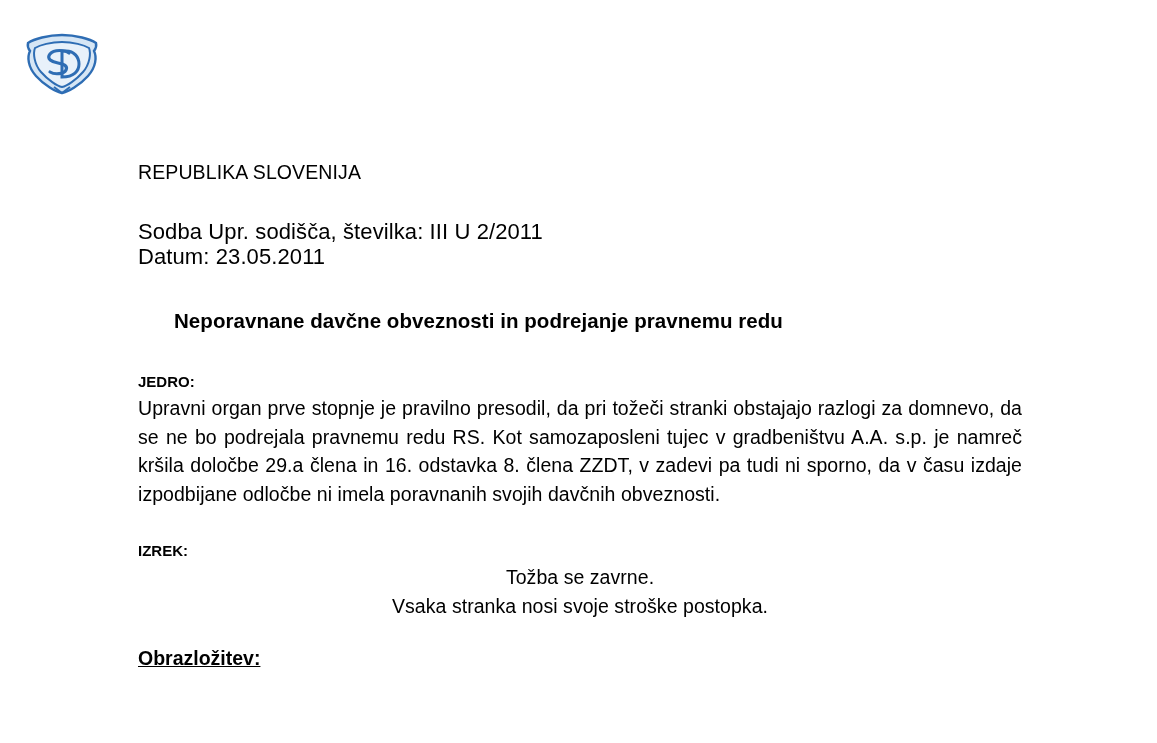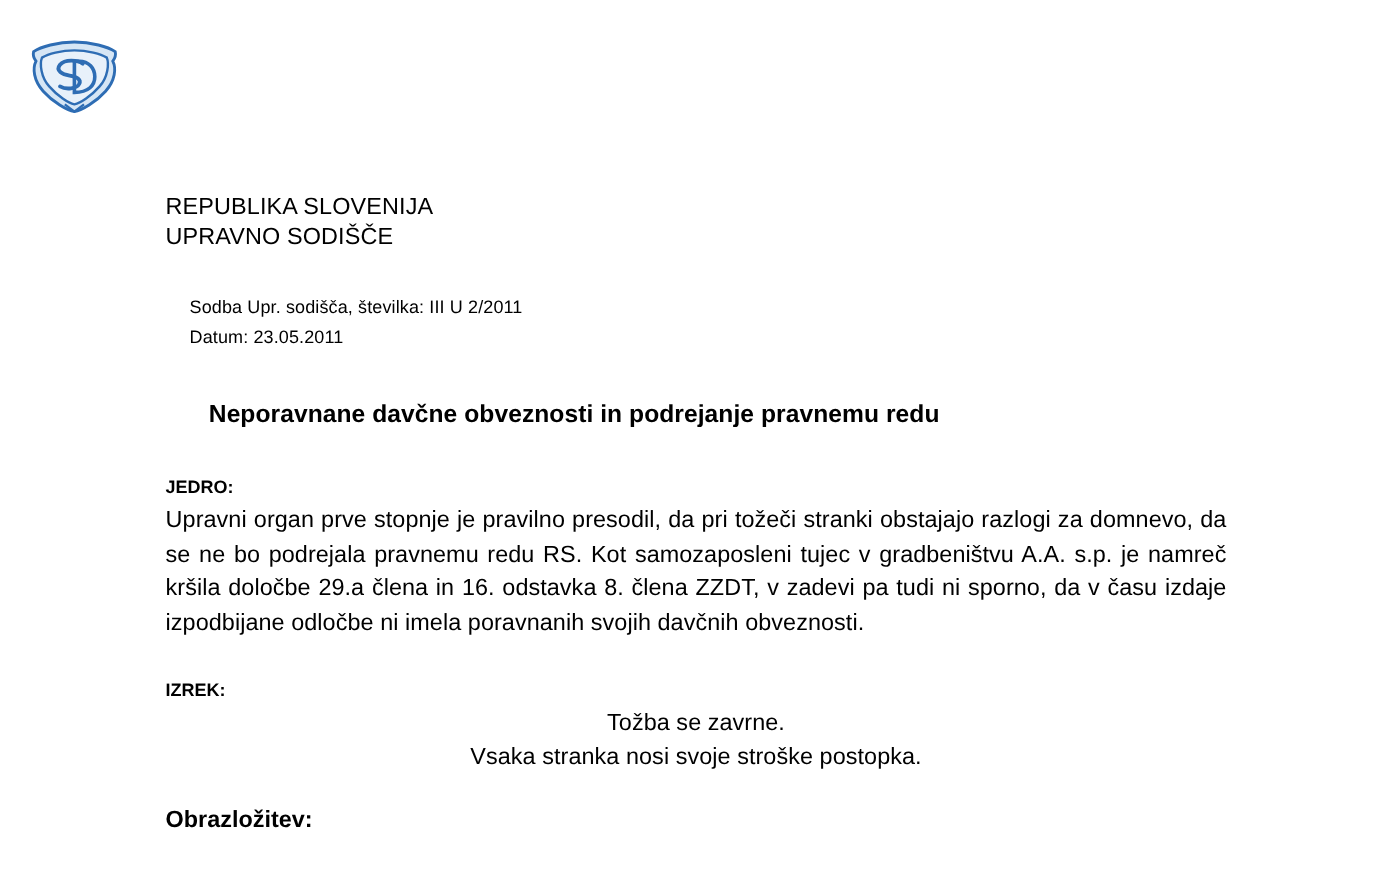--- a/index.html
+++ b/index.html
@@ -43,24 +43,23 @@
   }
 
   .header-block {
     font-size: 19.5px;
     line-height: 25px;
     letter-spacing: 0.1px;
   }
 
   .meta-block {
     margin-top: 34px;
-    font-size: 15px;
+    font-size: 22px;
     line-height: 25px;
     letter-spacing: 0.1px;
-    margin-left: 20px;
   }
 
   .title-block {
     margin-top: 38px;
     margin-left: 36px;
     font-weight: bold;
     font-size: 20.5px;
     line-height: 28px;
     letter-spacing: 0.05px;
   }
@@ -77,21 +76,21 @@
     font-size: 19.5px;
     line-height: 28.5px;
     text-align: justify;
     letter-spacing: 0.05px;
   }
   .section-body.left {
     text-align: center;
   }
 
   .section--izrek { margin-top: 30px; }
-  .section--trailing { margin-top: 26px; }
+  .section--trailing { margin-top: 26px; text-decoration: underline; }
   .trailing-heading {
     font-weight: bold;
     font-size: 19.5px;
     line-height: 25px;
   }
 </style>
 </head>
 <body>
 
 <div class="page">
@@ -108,21 +107,20 @@
       <path d="M40 18 L40 44 C52 44 57 38 57 31 C57 24 52 18 44 18 Z" fill="none" stroke="#2e6db4" stroke-width="3"></path>
 
       <path d="M32 54 L40 60 L48 54" fill="none" stroke="#2e6db4" stroke-width="2"></path>
     </svg>
   </div>
 
   <div class="doc">
 
     <div class="header-block">
       <div>REPUBLIKA SLOVENIJA</div>
-      <div>UPRAVNO SODIŠČE</div>
     </div>
 
     <div class="meta-block">
       <div>Sodba Upr. sodišča, številka: III U 2/2011</div>
       <div>Datum: 23.05.2011</div>
     </div>
 
     <div class="title-block">
       <div>Neporavnane davčne obveznosti in podrejanje pravnemu redu</div>
     </div>

